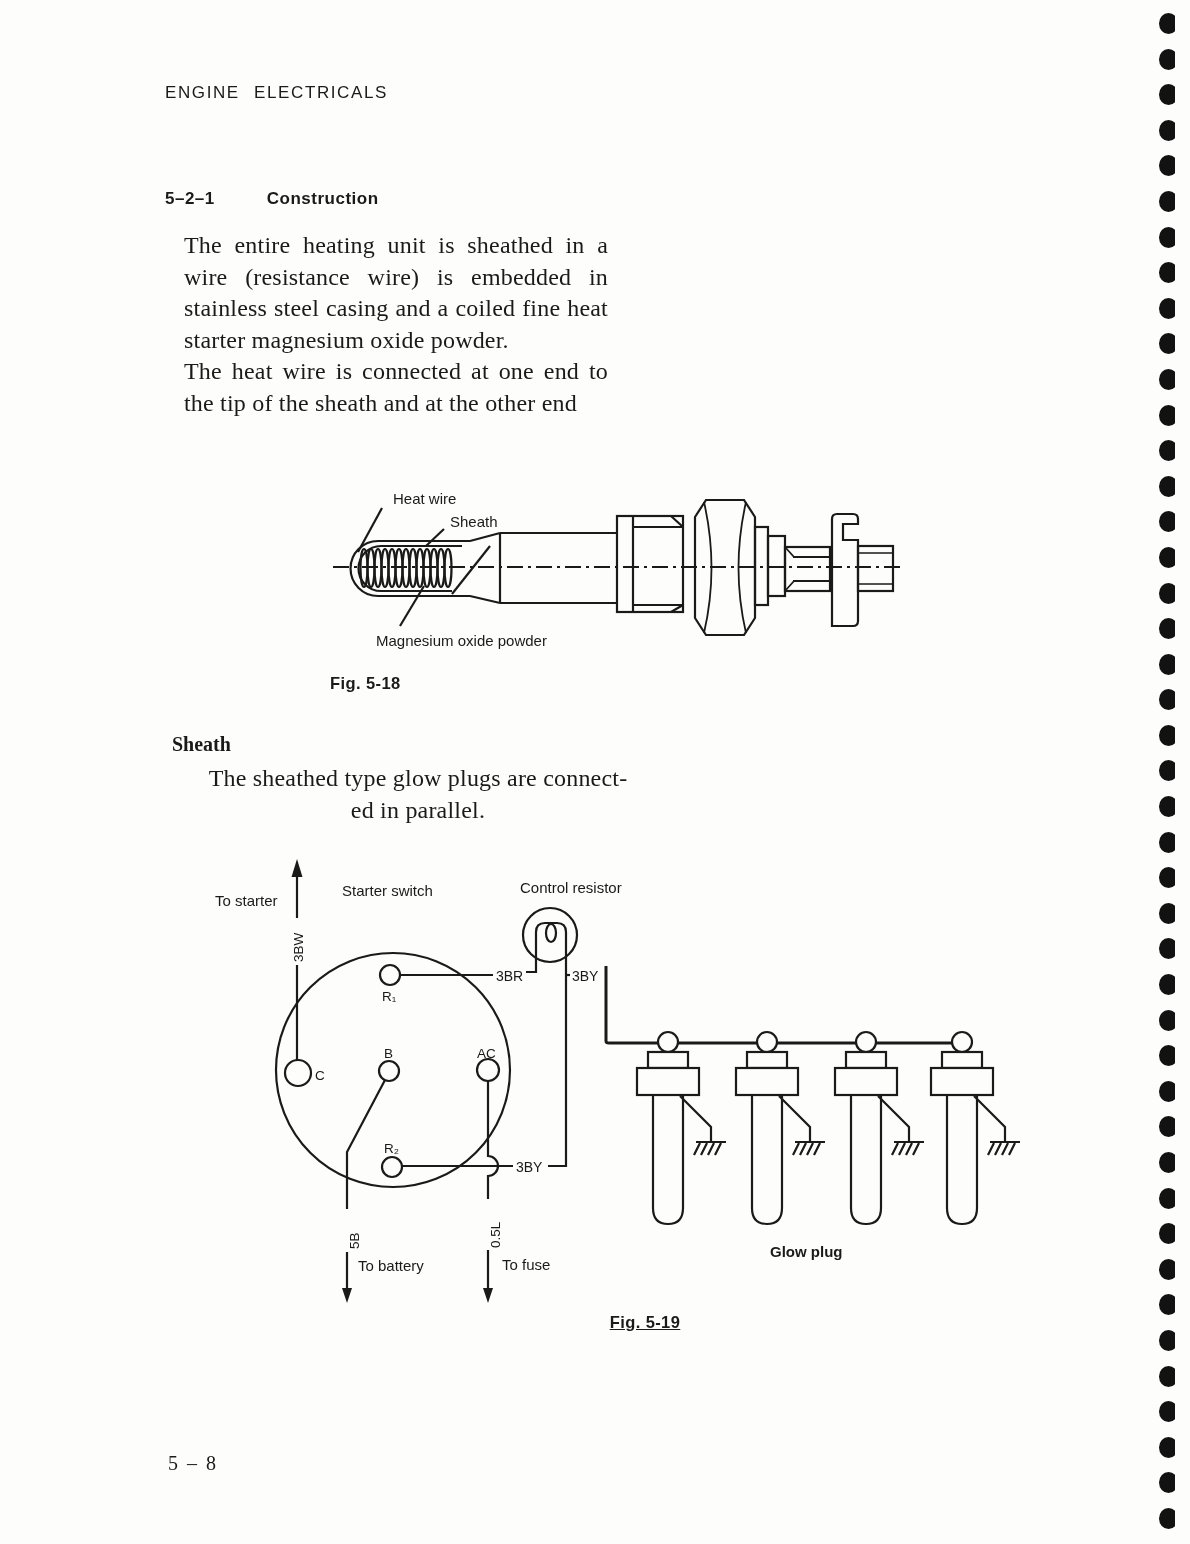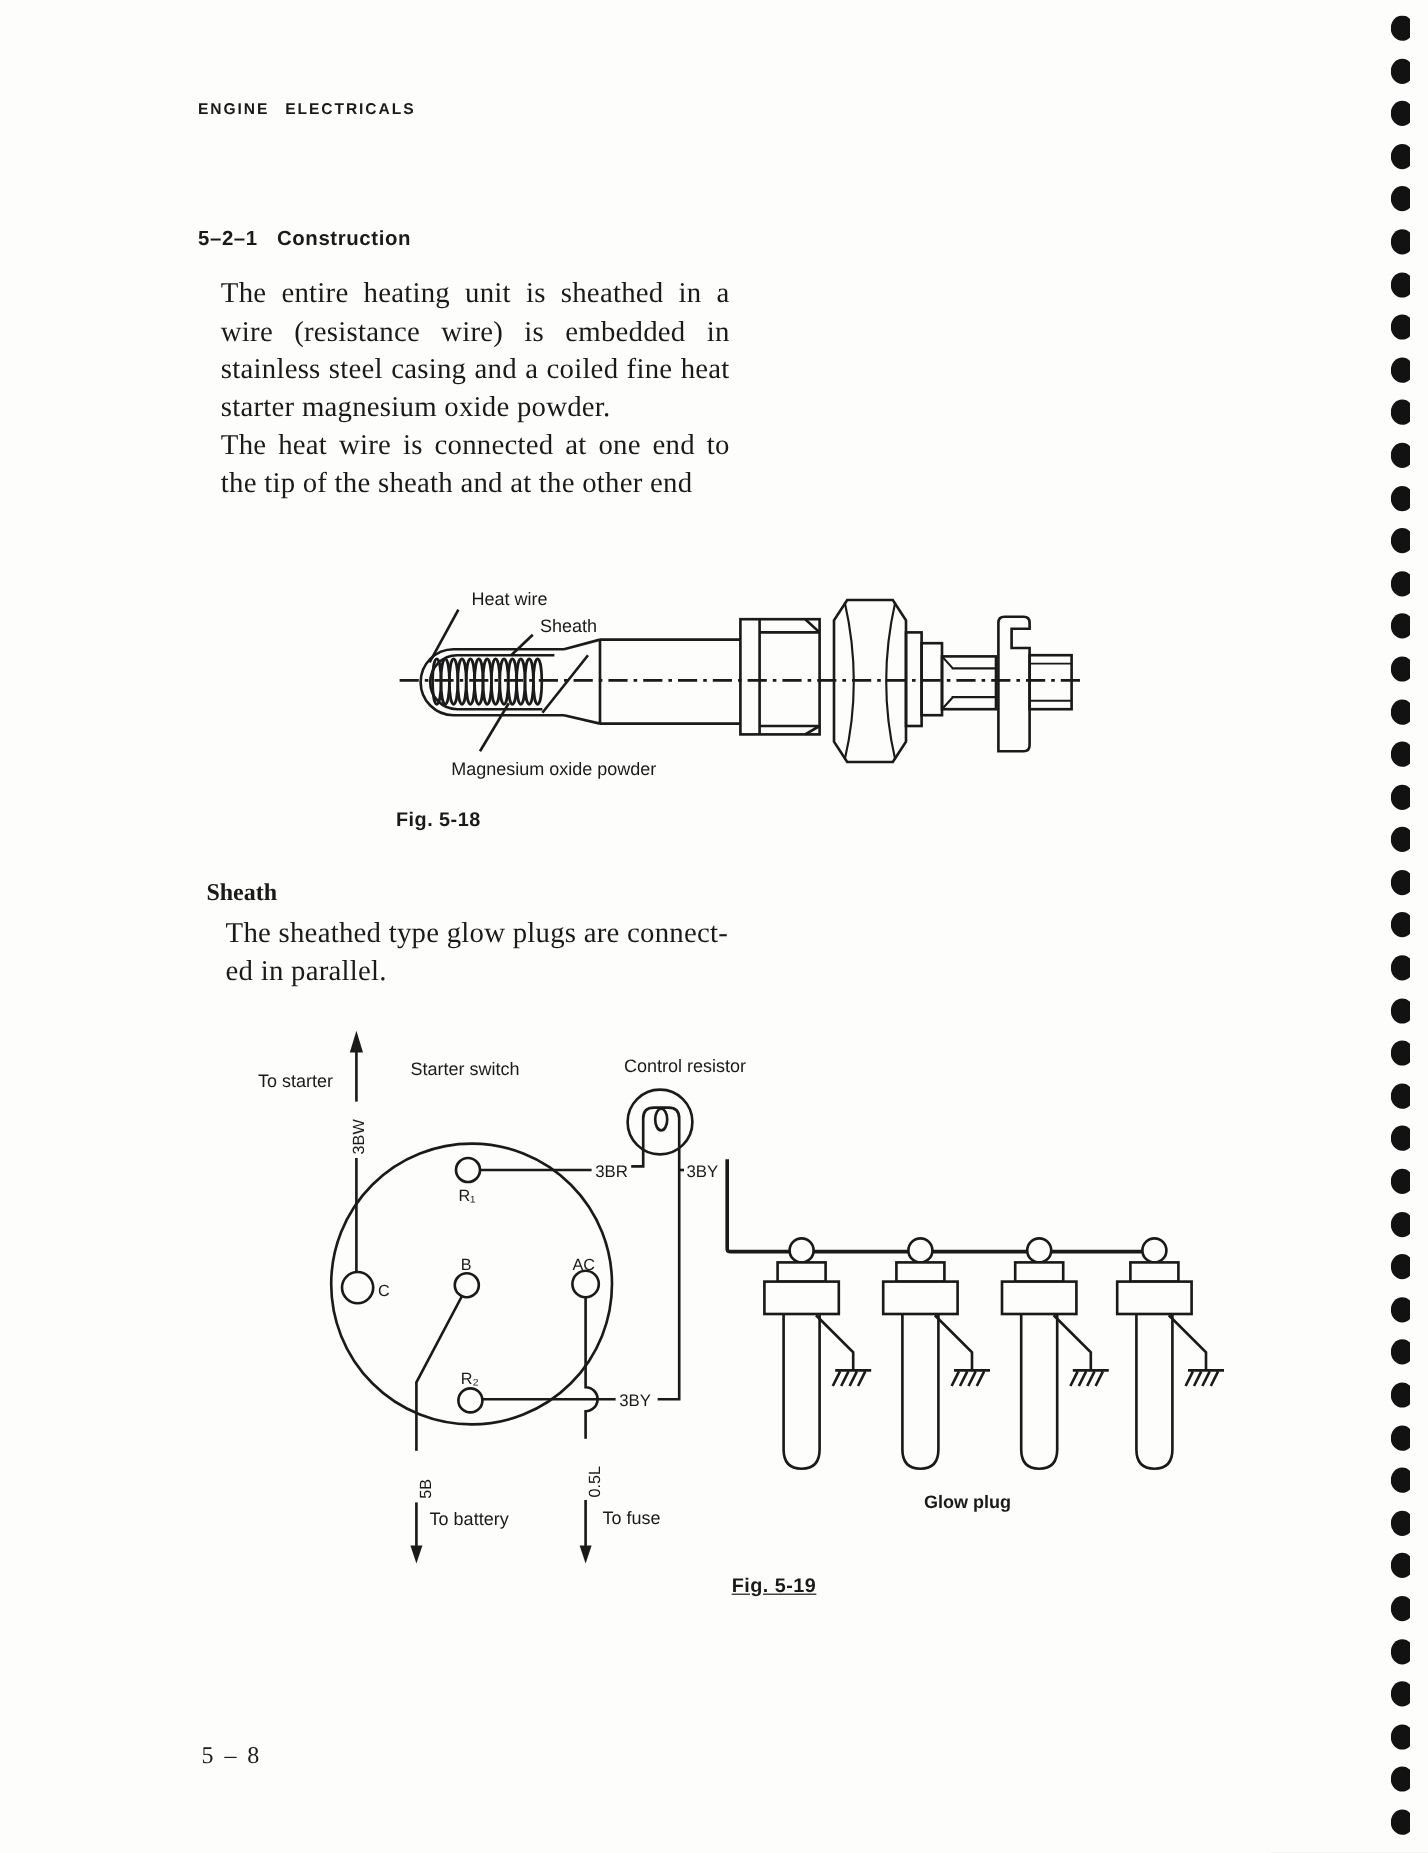--- a/index.html
+++ b/index.html
@@ -4,34 +4,34 @@
 <style>
   html,body { margin:0; padding:0; background:#e8e8e8; }
   .page {
     position:relative; width:1190px; height:1544px;
     background:#fdfdfb; color:#1a1a1a;
     font-family:"Liberation Sans", sans-serif;
     overflow:hidden; margin:0 auto;
   }
   .abs { position:absolute; }
   .hdr {
-    left:165px; top:83px; font-size:13px; font-weight:bold;
+    left:165px; top:83px; font-size:17px; font-weight:normal;
     letter-spacing:1.6px; word-spacing:8px;
   }
   .sec { left:165px; top:189px; font-size:17px; font-weight:bold; letter-spacing:.5px; }
-  .sec .t2 { margin-left:16px;text-align:center; }
+  .sec .t2 { margin-left:52px;text-align:center; }
   .serif { font-family:"Liberation Serif", serif; }
   .bodytxt { font-size:24px; line-height:31.5px; letter-spacing:.2px;margin-left:16px; }
   .jlines { width:424px; }
   .jlines div { text-align:justify; text-align-last:justify; }
   .jlines div:last-child { text-align-last:left; }
   .p1 { left:168px; top:230px; }
   .p2 { left:168px; top:356px; }
   .wirhead { left:172px; top:733px; font-size:20px; font-weight:bold; }
-  .wirp { left:172px; top:763px; width:460px; }
+  .wirp { left:172px; top:763px; width:460px;text-align:center; }
   .cap { font-size:16.5px; font-weight:bold; letter-spacing:.4px; }
   .cap18 { left:330px; top:674px; width:580px; text-align:left; }
   .cap19 { left:195px; top:1313px; width:900px; text-align:center;text-decoration:underline; }
   .pagenum { left:168px; top:1452px; font-size:20px; letter-spacing:2px; }
   .dots { left:1159px; top:13px; width:16px; height:1531px; overflow:hidden;
           display:flex; flex-direction:column; gap:14.6px; }
   .dot { flex:none; width:19px; height:21px; border-radius:50%; background:#121212; }
   svg { position:absolute; }
   svg text { font-family:"Liberation Sans", sans-serif; fill:#1a1a1a; }
   .ln { stroke:#1a1a1a; stroke-width:2.2; fill:none; }

